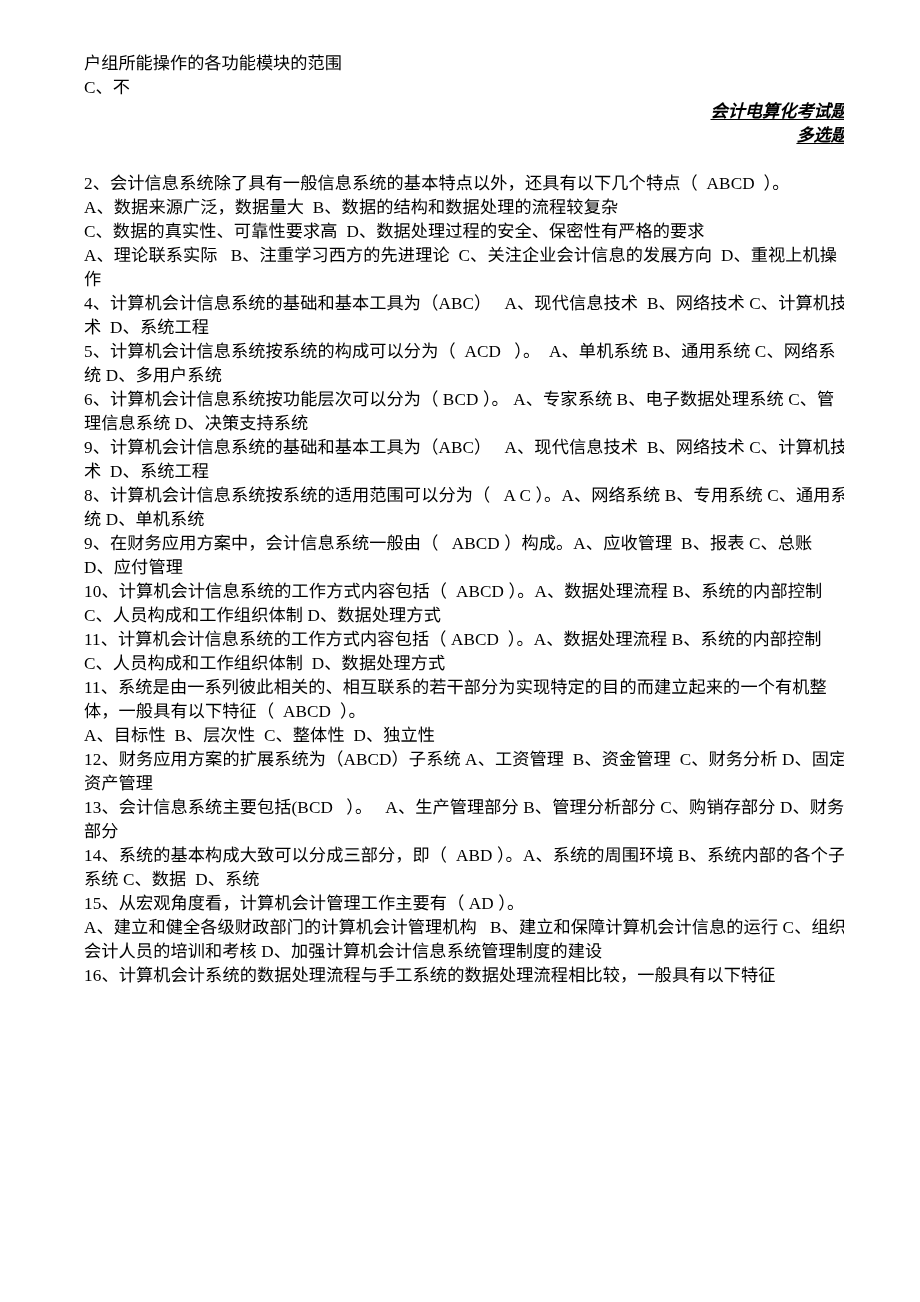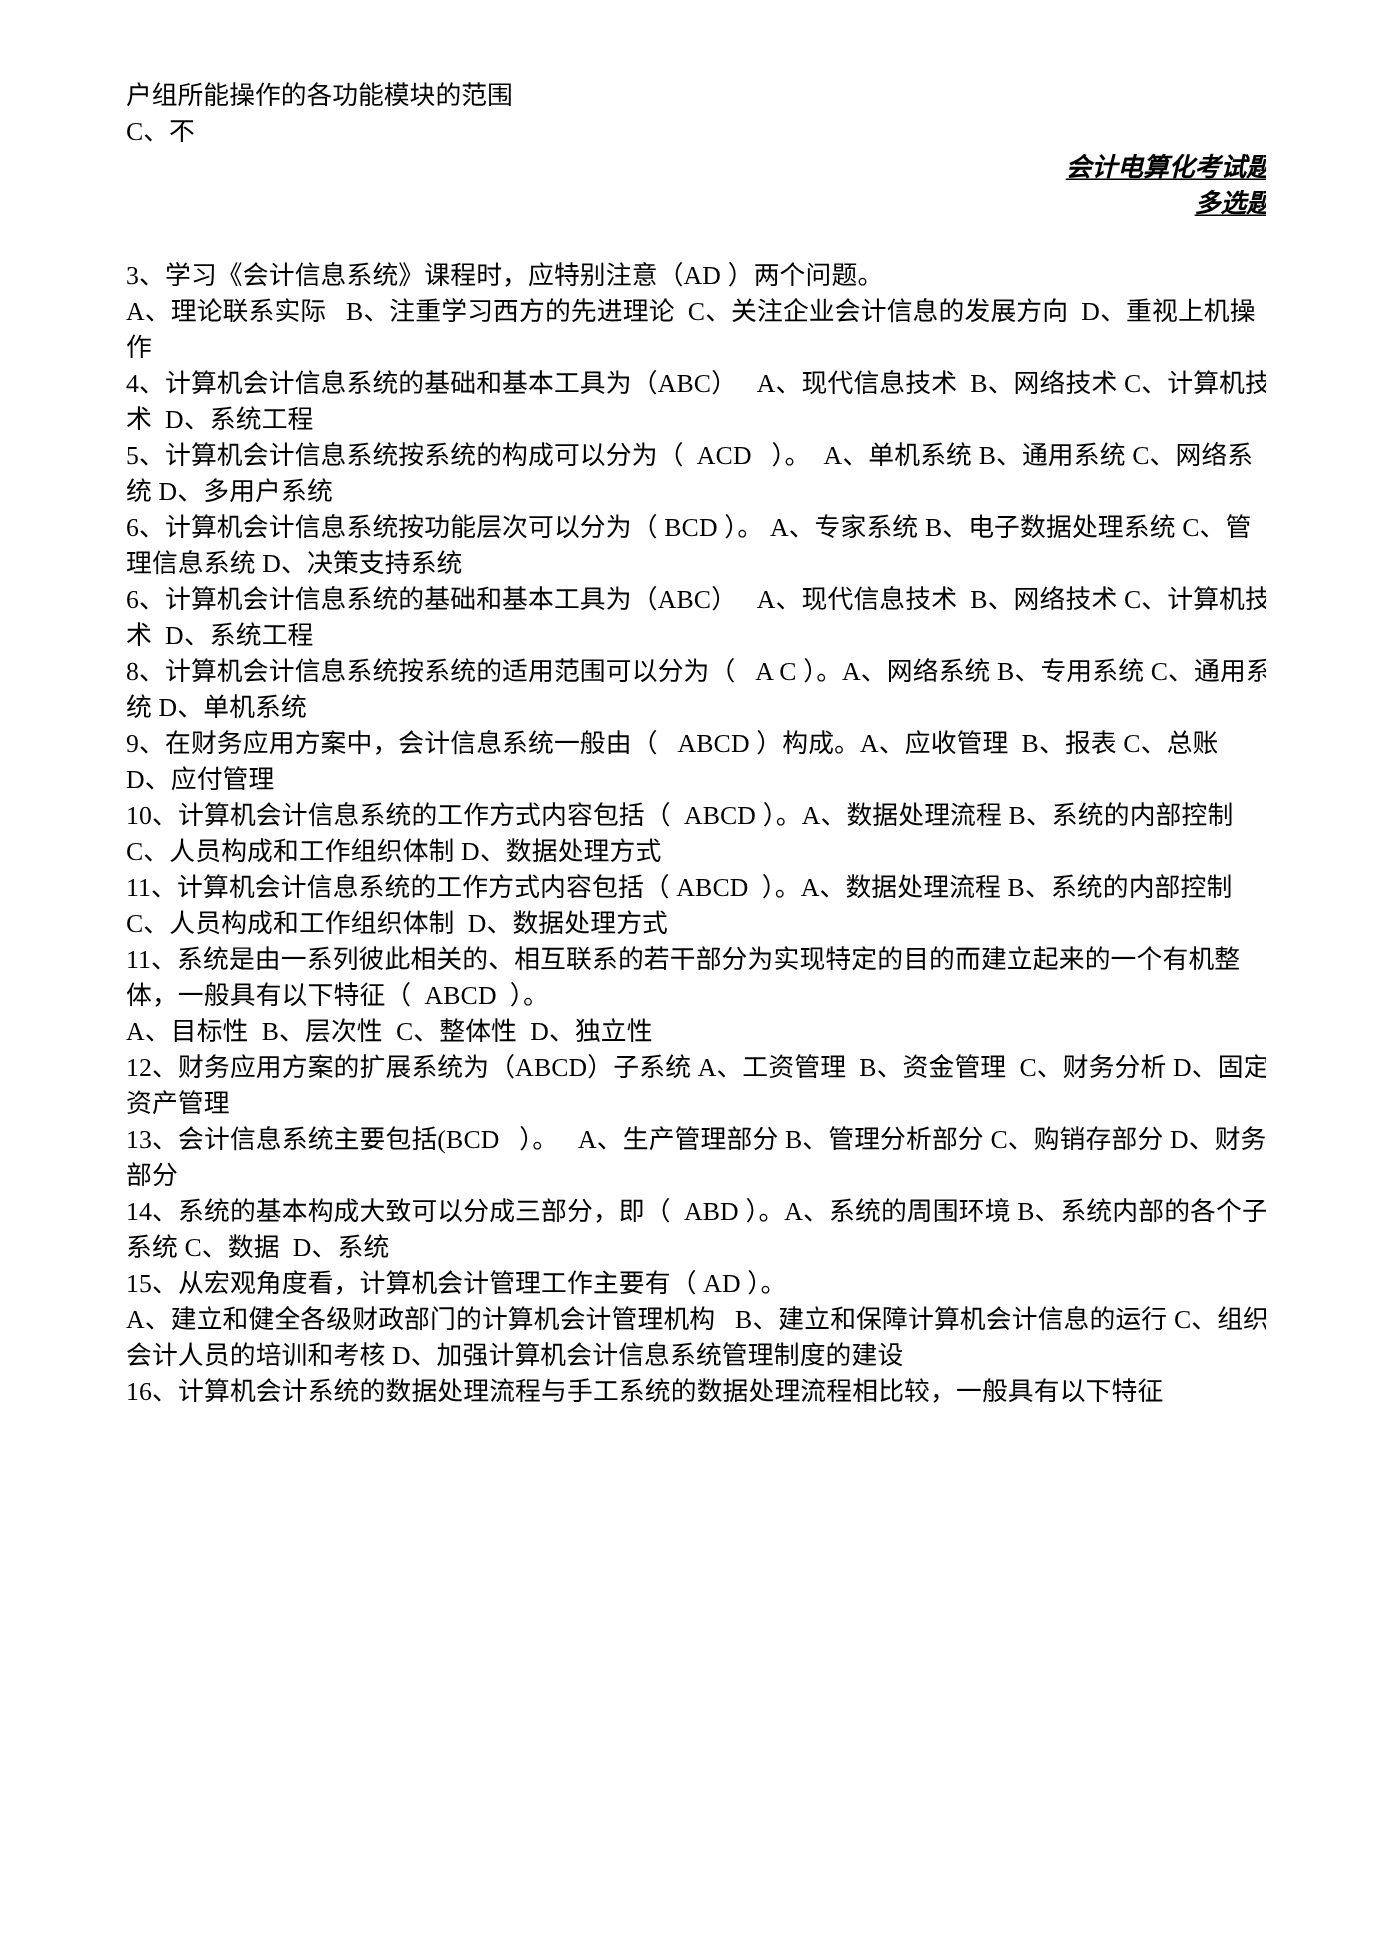--- a/index.html
+++ b/index.html
@@ -72,41 +72,45 @@
     <div class="carryover">C、不</div>
 
     <div class="title-block">
       <div class="doc-title">会计电算化考试题</div>
       <div class="doc-title">多选题</div>
     </div>
 
     <div class="gap"></div>
 
 
+    <div class="q-block">
+      <div class="line">2、会计信息系统除了具有一般信息系统的基本特点以外，还具有以下几个特点（  ABCD  ）。</div>
+      <div class="line">A、数据来源广泛，数据量大  B、数据的结构和数据处理的流程较复杂</div>
+      <div class="line">C、数据的真实性、可靠性要求高  D、数据处理过程的安全、保密性有严格的要求</div>
+    </div>
 
     <div class="q-block">
-      <div class="line">3、学习《会计信息系统》课程时，应特别注意（AD ）两个问题。</div>
       <div class="line">A、理论联系实际   B、注重学习西方的先进理论  C、关注企业会计信息的发展方向  D、重视上机操作</div>
     </div>
 
     <div class="q-block">
       <div class="line">4、计算机会计信息系统的基础和基本工具为（ABC）   A、现代信息技术  B、网络技术 C、计算机技术  D、系统工程</div>
     </div>
 
 
     <div class="q-block">
       <div class="line">5、计算机会计信息系统按系统的构成可以分为（  ACD   ）。  A、单机系统 B、通用系统 C、网络系统 D、多用户系统</div>
     </div>
 
     <div class="q-block">
       <div class="line">6、计算机会计信息系统按功能层次可以分为（ BCD ）。 A、专家系统 B、电子数据处理系统 C、管理信息系统 D、决策支持系统</div>
     </div>
 
     <div class="q-block">
-      <div class="line">6、计算机会计信息系统的基础和基本工具为（ABC）   A、现代信息技术  B、网络技术 C、计算机技术  D、系统工程</div>
+      <div class="line">9、计算机会计信息系统的基础和基本工具为（ABC）   A、现代信息技术  B、网络技术 C、计算机技术  D、系统工程</div>
     </div>
 
     <div class="q-block">
       <div class="line">8、计算机会计信息系统按系统的适用范围可以分为（   A C ）。A、网络系统 B、专用系统 C、通用系统 D、单机系统</div>
     </div>
 
     <div class="q-block">
       <div class="line">9、在财务应用方案中，会计信息系统一般由（   ABCD ）构成。A、应收管理  B、报表 C、总账  D、应付管理</div>
     </div>
 

